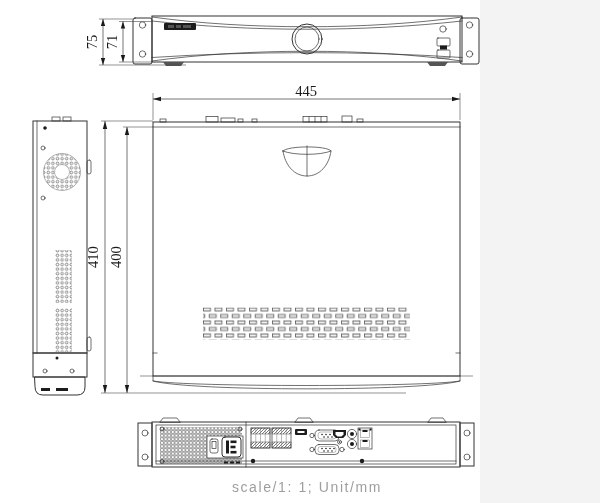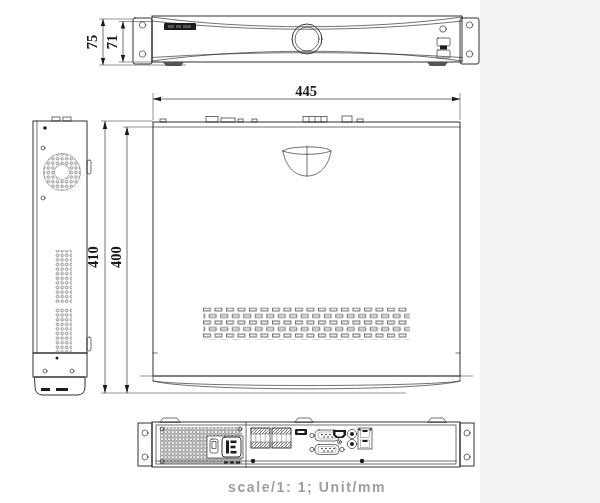--- a/index.html
+++ b/index.html
@@ -5,21 +5,21 @@
   :root{
     --line:#333333;
     --dim_text:#1a1a1a;
     --note_text:#9e9e9e;
     --background:#ffffff;
     --dark_fill:#1c1c1c;
   }
   html,body{margin:0;padding:0;background:#f3f3f3;}
   .canvas{
     position:relative;width:480px;height:503px;background:var(--background);
-    font-family:"Liberation Sans",sans-serif;overflow:hidden;font-weight:bold;
+    font-family:"Liberation Sans",sans-serif;overflow:hidden;
   }
   svg{display:block}
   .s  {stroke:var(--line);fill:none;stroke-width:1;stroke-linecap:square}
   .s7 {stroke:var(--line);fill:none;stroke-width:.7;stroke-linecap:square}
   .s5 {stroke:#777;fill:none;stroke-width:.5}
   .dim{stroke:#3a3a3a;fill:none;stroke-width:.7}
   .ext{stroke:#4a4a4a;fill:none;stroke-width:.6}
   .ah {fill:#1a1a1a;stroke:none}
   .f  {fill:var(--dark_fill);stroke:none}
   .fg {fill:#555;stroke:none}

